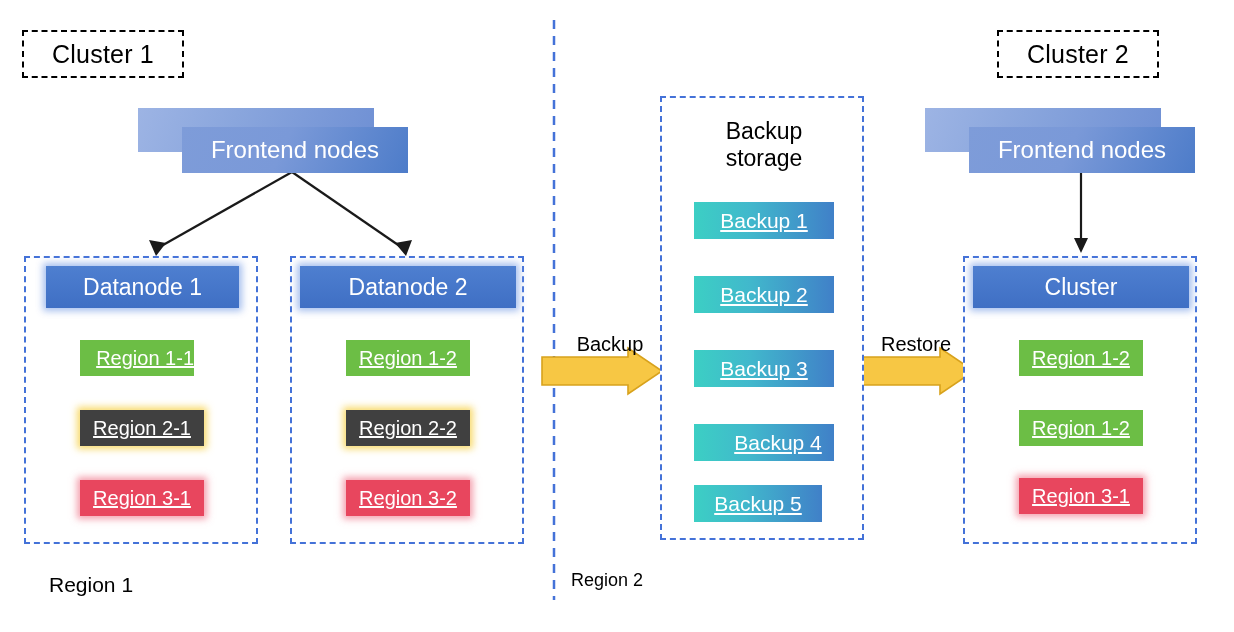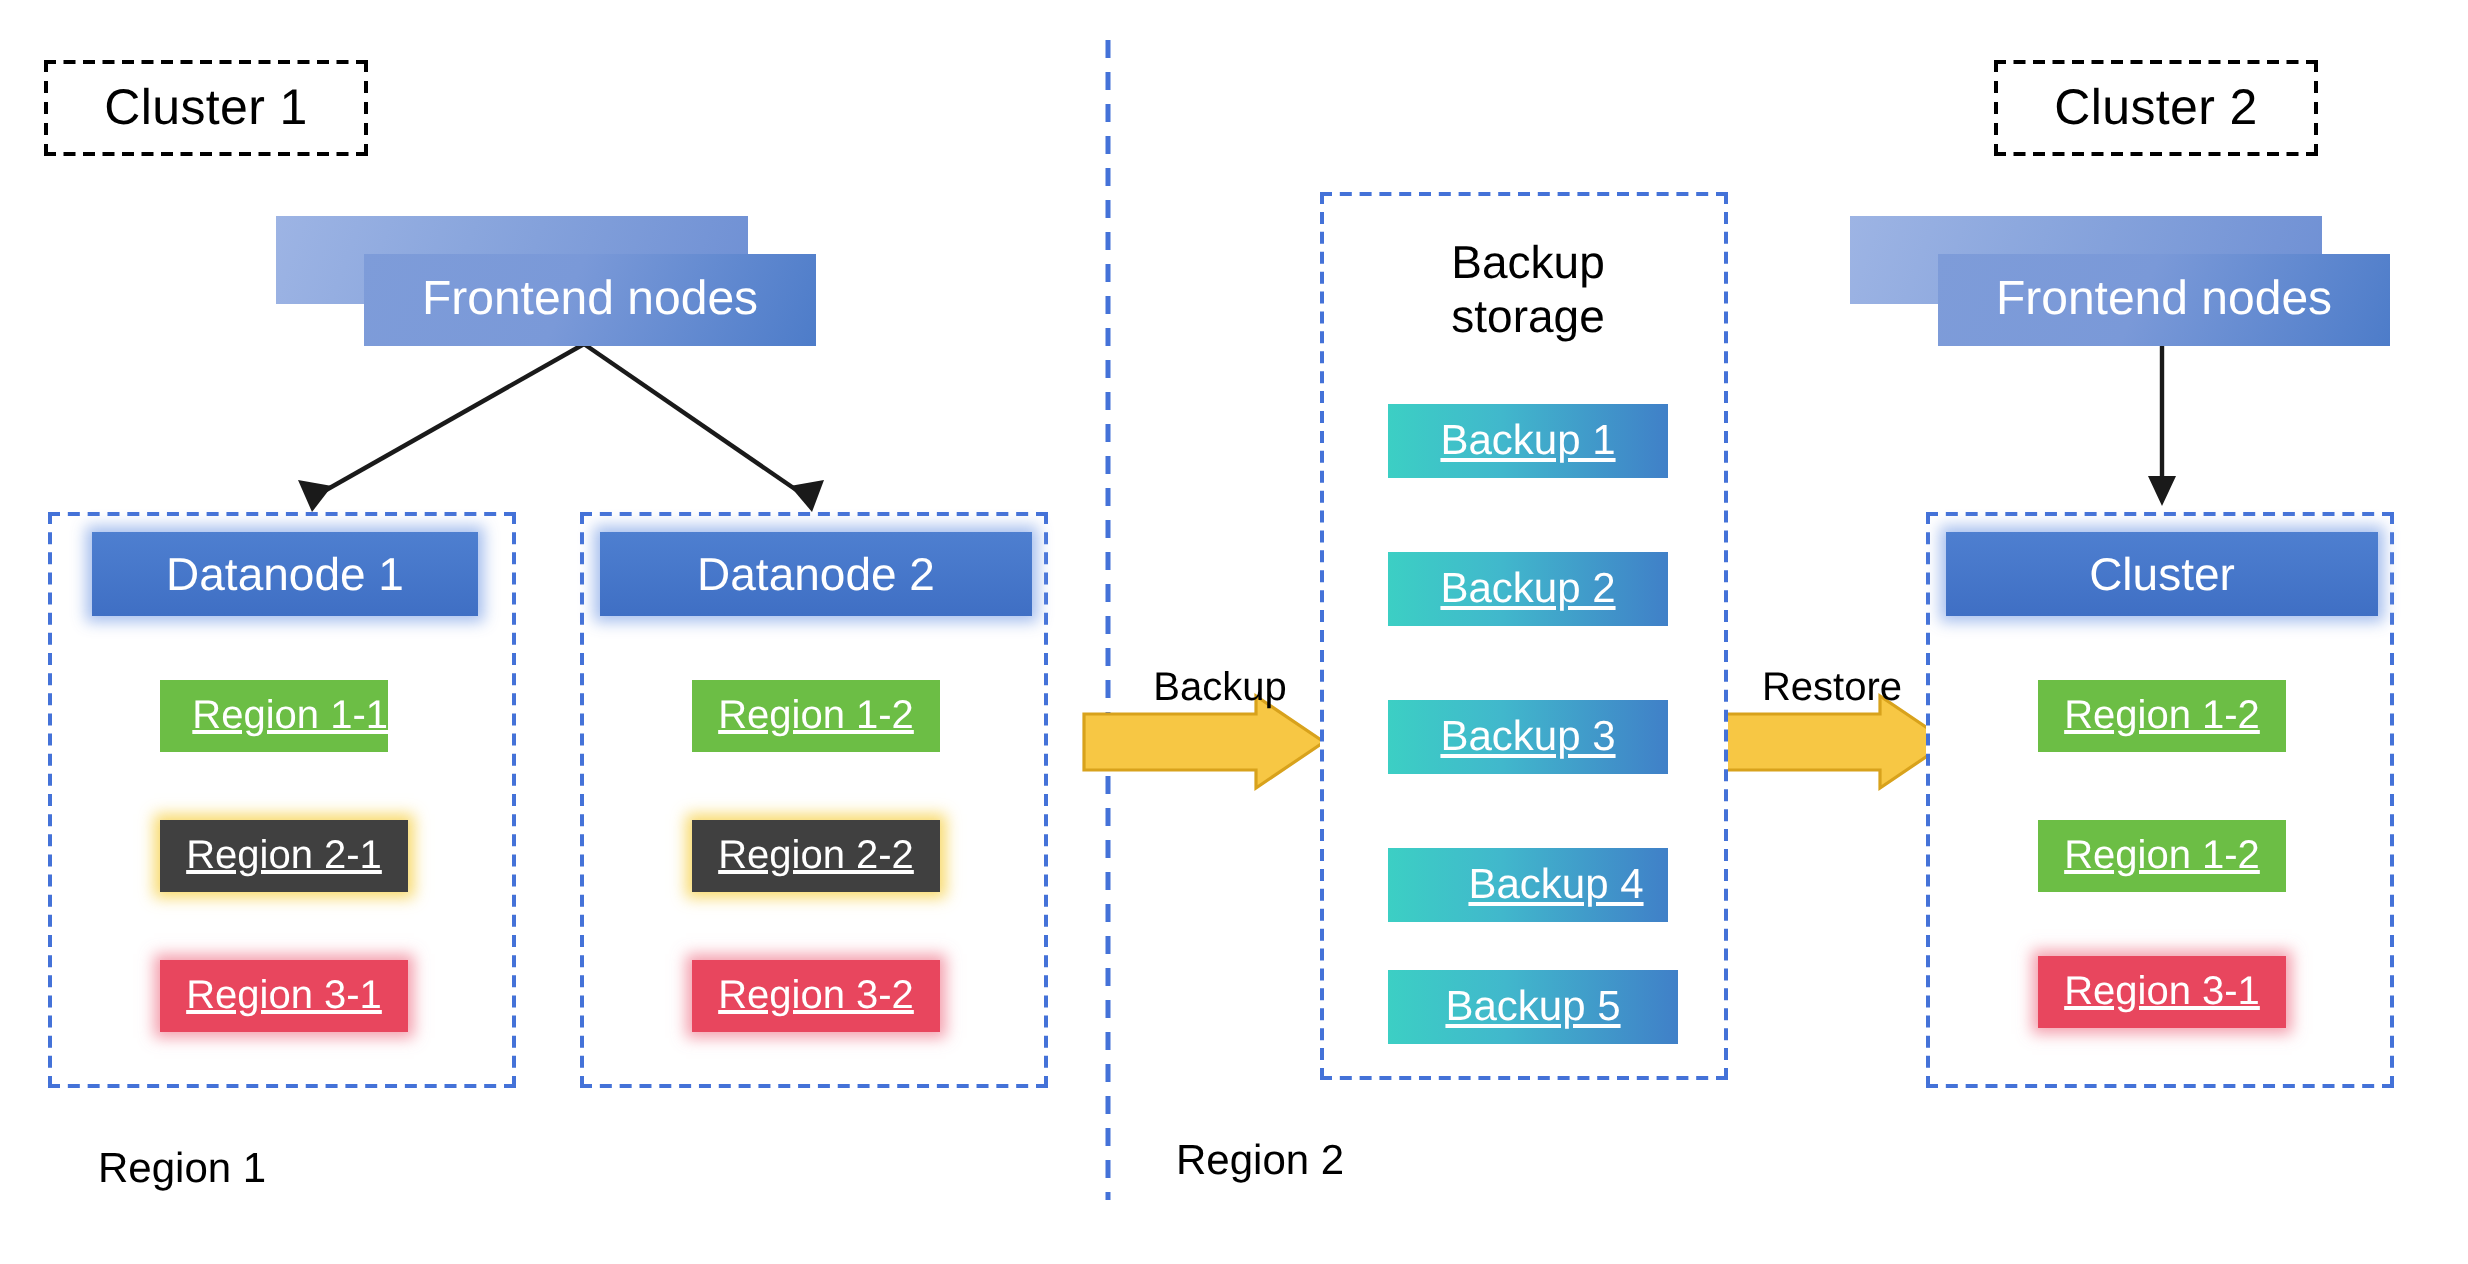--- a/index.html
+++ b/index.html
@@ -204,21 +204,21 @@
     </div>
     <div class="abs chip backup" style="left:32px; top:178px; width:140px; height:37px;">
       <span>Backup 2</span>
     </div>
     <div class="abs chip backup" style="left:32px; top:252px; width:140px; height:37px;">
       <span>Backup 3</span>
     </div>
     <div class="abs chip backup" style="left:32px; top:326px; width:140px; height:37px;padding-left:28px;">
       <span>Backup 4</span>
     </div>
-    <div class="abs chip backup" style="left:32px; top:387px; width:145px; height:37px;">
+    <div class="abs chip backup" style="left:32px; top:387px; width:128px; height:37px;">
       <span>Backup 5</span>
     </div>
   </div>
 
   <div class="abs dash-box" style="left:963px; top:256px; width:234px; height:288px;">
     <div class="abs dn-head" style="left:8px; top:8px; width:216px; height:42px;">
       <span>Cluster</span>
     </div>
     <div class="abs chip green" style="left:54px; top:82px; width:124px; height:36px;">
       <span>Region 1-2</span>
@@ -236,17 +236,17 @@
   </div>
 
   <div class="abs arrow-label" style="left:866px; top:331px; width:100px; height:26px;">
     <span>Restore</span>
   </div>
 
   <div class="abs plain left" style="left:34px; top:570px; width:200px; height:30px; font-size:21px;">
     <span>Region 1</span>
   </div>
 
-  <div class="abs plain left" style="left:573px; top:566px; width:200px; height:30px; font-size:21px;">
+  <div class="abs plain left" style="left:556px; top:566px; width:200px; height:30px; font-size:18px;">
     <span>Region 2</span>
   </div>
 
 </div>
 
 </body></html>

